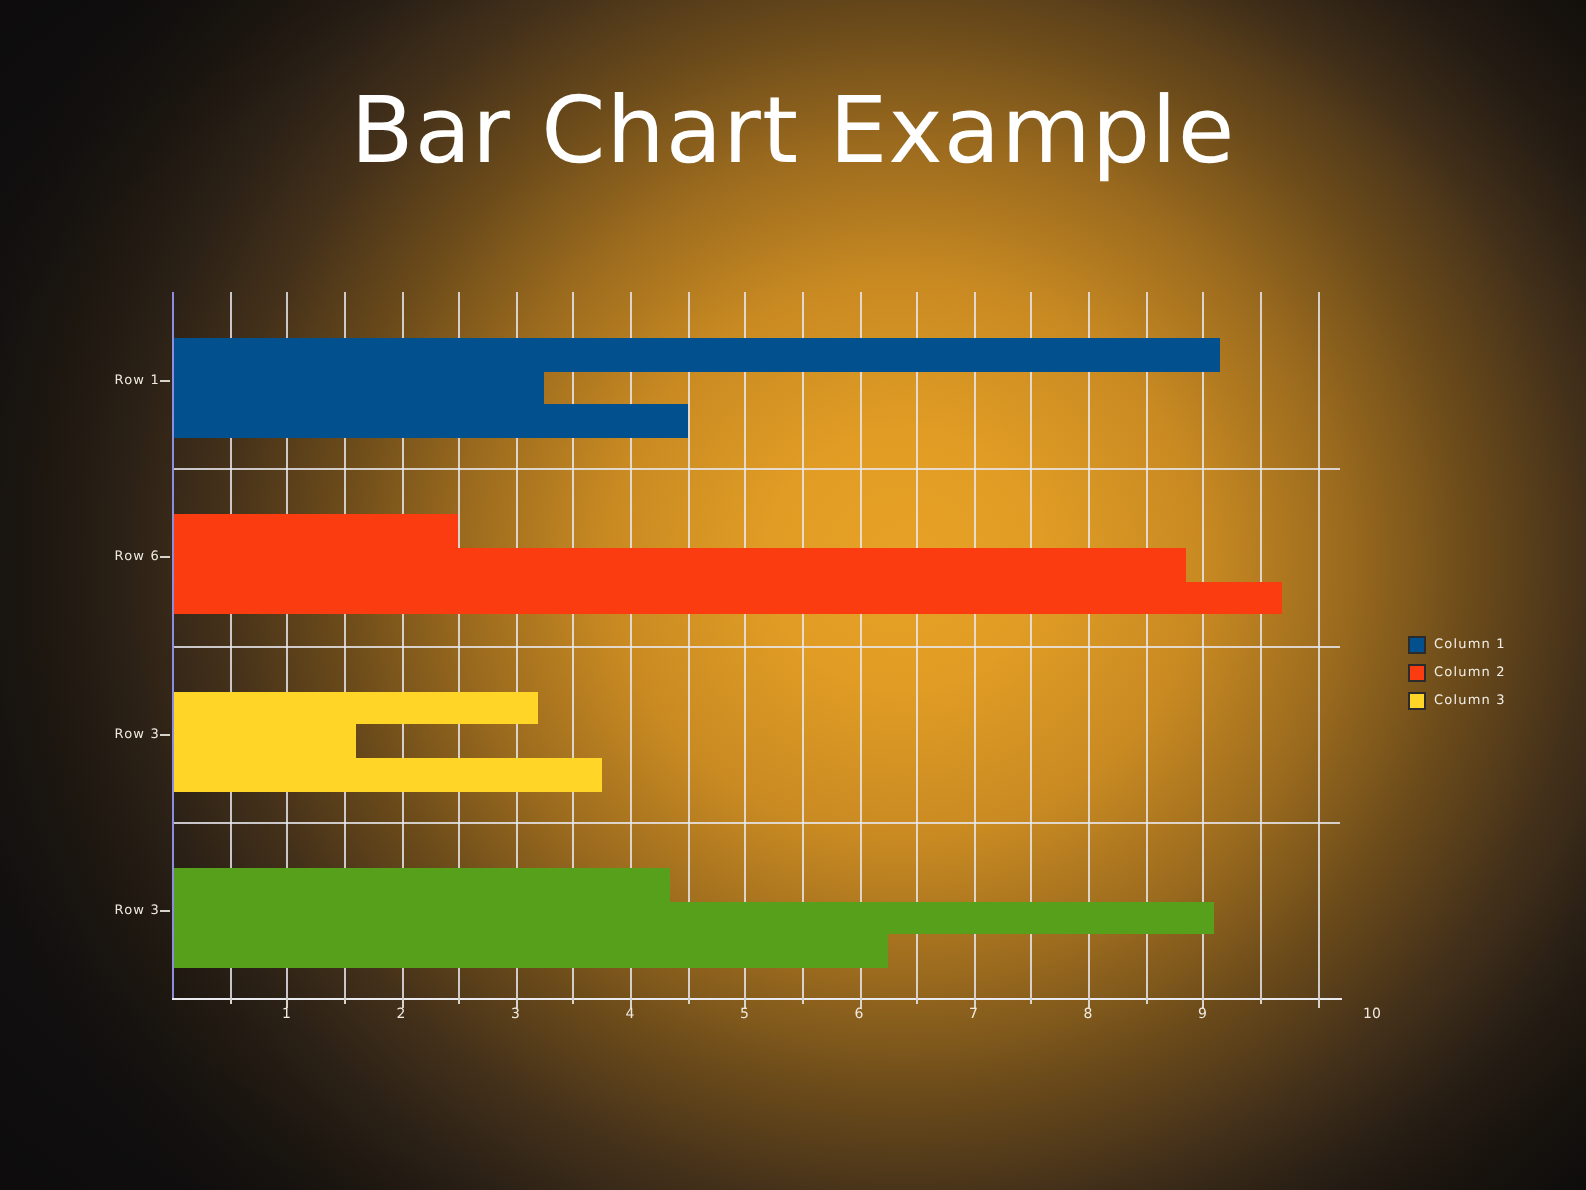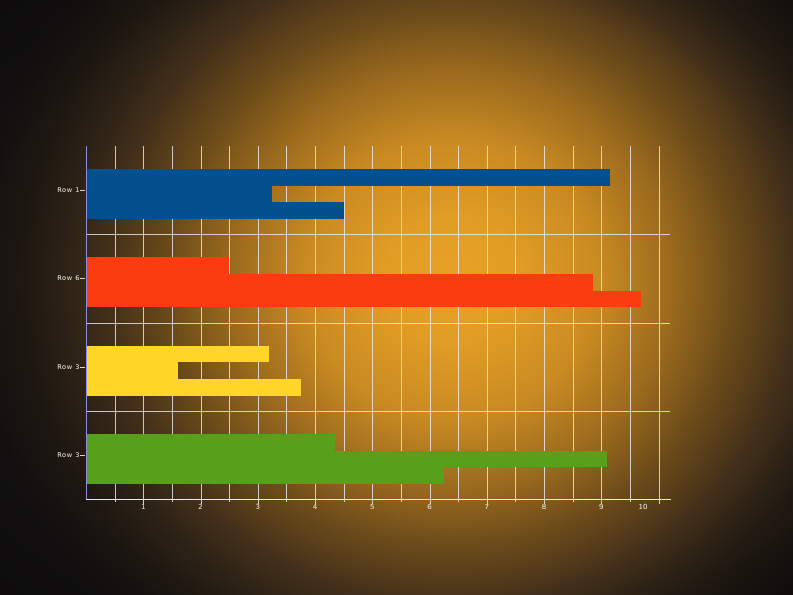--- a/index.html
+++ b/index.html
@@ -156,20 +156,21 @@
   }
 </style>
 </head>
 <body>
 
 <div id="stage">
 
   <div id="bg-glow"></div>
   <div id="bg-vignette"></div>
 
+  <div id="chart-title">Bar Chart Example</div>
 
   <div id="plot-area">
     <div id="gridlines">
         <div class="grid-line-v" style="left: 28.63px;"></div>
         <div class="grid-line-v" style="left: 57.25px;"></div>
         <div class="grid-line-v" style="left: 85.88px;"></div>
         <div class="grid-line-v" style="left: 114.51px;"></div>
         <div class="grid-line-v" style="left: 143.14px;"></div>
         <div class="grid-line-v" style="left: 171.76px;"></div>
         <div class="grid-line-v" style="left: 200.39px;"></div>
@@ -232,27 +233,41 @@
       <div class="xtick-mark" style="left: 658.55px; height: 5px;"></div>
       <div class="xtick-label" style="left: 143.25px;">1</div>
       <div class="xtick-label" style="left: 200.51px;">2</div>
       <div class="xtick-label" style="left: 257.76px;">3</div>
       <div class="xtick-label" style="left: 315.02px;">4</div>
       <div class="xtick-label" style="left: 372.27px;">5</div>
       <div class="xtick-label" style="left: 429.53px;">6</div>
       <div class="xtick-label" style="left: 486.78px;">7</div>
       <div class="xtick-label" style="left: 544.04px;">8</div>
       <div class="xtick-label" style="left: 601.29px;">9</div>
-      <div class="xtick-label" style="left: 643px;">10</div>
+      <div class="xtick-label" style="left: 686px;">10</div>
     </div>
   <div id="y-axis">
       <div class="ytick-mark" style="top: 190.13px;"></div>
       <div class="ytick-label" style="top: 190.13px;">Row 1</div>
       <div class="ytick-mark" style="top: 278.38px;"></div>
       <div class="ytick-label" style="top: 278.38px;">Row 6</div>
       <div class="ytick-mark" style="top: 366.63px;"></div>
       <div class="ytick-label" style="top: 366.63px;">Row 3</div>
       <div class="ytick-mark" style="top: 454.88px;"></div>
       <div class="ytick-label" style="top: 454.88px;">Row 3</div>
     </div>
 
+  <div id="legend">
+      <div class="legend-row">
+        <div class="legend-swatch" style="background: rgb(3, 80, 142);"></div>
+        <div class="legend-text">Column 1</div>
+      </div>
+      <div class="legend-row">
+        <div class="legend-swatch" style="background: rgb(251, 60, 17);"></div>
+        <div class="legend-text">Column 2</div>
+      </div>
+      <div class="legend-row">
+        <div class="legend-swatch" style="background: rgb(255, 213, 39);"></div>
+        <div class="legend-text">Column 3</div>
+      </div>
+    </div>
 
 </div>
 
 </body></html>

